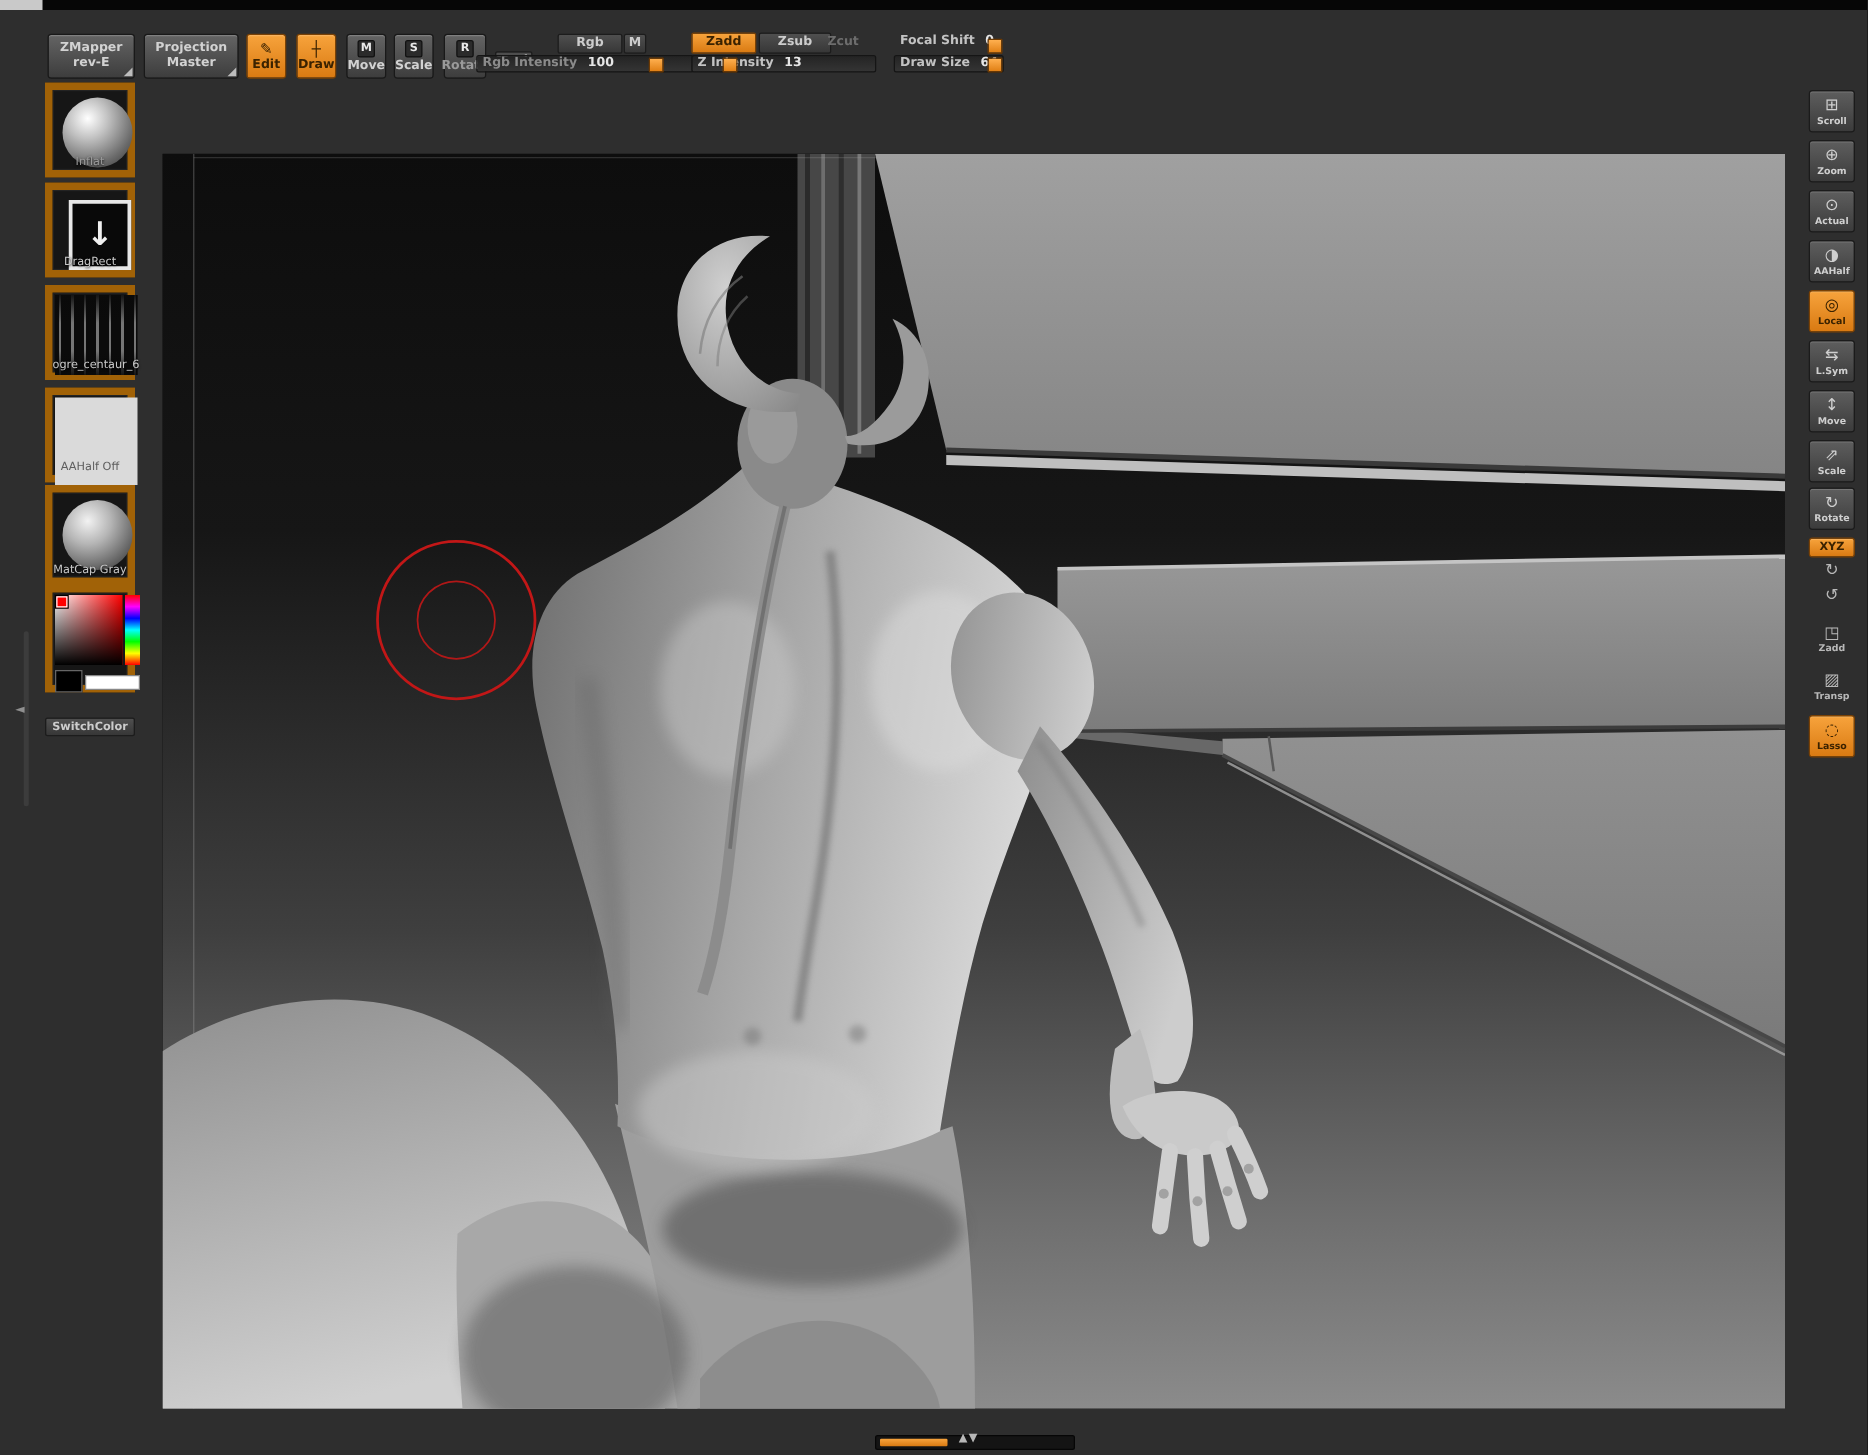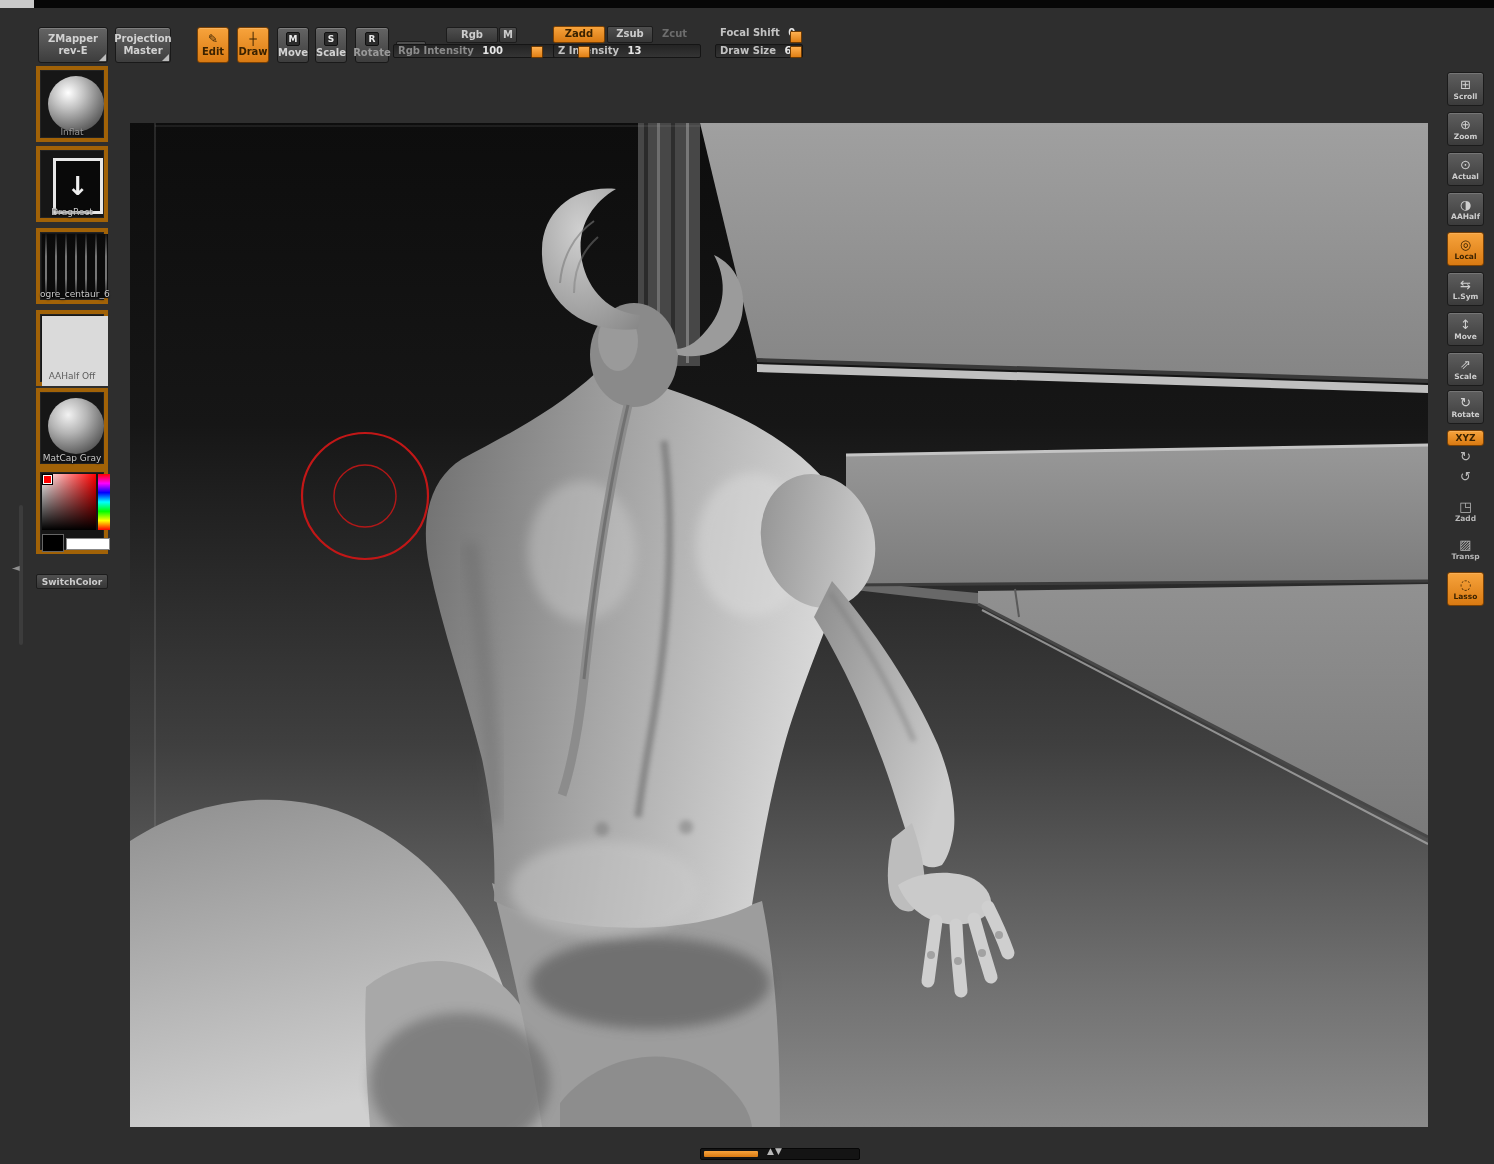--- a/index.html
+++ b/index.html
@@ -26,21 +26,21 @@
 
   .slider{position:absolute;height:14px;background:linear-gradient(#242424,#343434);border:1px solid #151515;
        border-radius:2px;color:#c3c3c3;font-size:10px;font-weight:bold;line-height:12px;box-sizing:border-box;
        padding:0 4px;white-space:nowrap;}
   .slider .dim{color:#8b8b8b;}
   .slider .val{margin-left:5px;color:#e6e6e6;}
   .nub{position:absolute;top:1px;width:10px;height:10px;background:linear-gradient(#ffb050,#e07f14);
        border:1px solid #6e3a02;border-radius:1px;}
 
   
-  .thumb{position:absolute;left:36px;width:72px;background:#161616;border:4px solid #a16207;
+  .thumb{position:absolute;left:36px;width:72px;background:#161616;border:6px solid #a16207;
        box-shadow:inset 0 0 0 1px rgba(255,255,255,.06);box-sizing:border-box;}
   .thumb .tlabel{position:absolute;left:0;bottom:1px;width:100%;text-align:center;font-size:9px;
        color:#c9c9c9;text-shadow:0 1px 2px #000;}
   .sphere{position:absolute;left:8px;top:6px;width:56px;height:56px;border-radius:50%;
        background:radial-gradient(circle at 36% 30%, #ffffff, #c2c2c2 30%, #6a6a6a 70%, #2e2e2e 100%);}
   .dragrect-box{position:absolute;left:13px;top:8px;width:44px;height:50px;border:3px solid #e8e8e8;
        background:#090909;display:flex;align-items:center;justify-content:center;color:#f0f0f0;
        font-size:26px;font-weight:bold;}
   .alpha-tex{position:absolute;left:2px;top:2px;width:66px;height:64px;background:#0b0b0b;
        background-image:repeating-linear-gradient(90deg, rgba(210,210,210,0) 0 3px, rgba(205,205,205,.55) 3px 5px,
@@ -86,21 +86,21 @@
   <div class="cornerlight"></div>
 
   <div>
 
     <div class="btn" style="left:38px;top:27px;width:70px;height:36px">
       <span>ZMapper</span>
       <span>rev-E</span>
       <i class="fold"></i>
     </div>
 
-    <div class="btn" style="left:115px;top:27px;width:56px;height:36px">
+    <div class="btn" style="left:115px;top:27px;width:76px;height:36px">
       <span>Projection</span>
       <span>Master</span>
       <i class="fold"></i>
     </div>
 
     <div class="btn orange" style="left:197px;top:27px;width:32px;height:36px">
       <span class="icn">✎</span>
       <span>Edit</span>
     </div>
 
@@ -121,28 +121,28 @@
 
     <div class="btn" style="left:355px;top:27px;width:34px;height:36px;color:#9a9a9a">
       <span class="badge">R</span>
       <span>Rotate</span>
     </div>
 
     <div class="flat" style="left:396px;top:41px;width:30px;height:16px">Mrgb</div>
     <div class="flat" style="left:446px;top:27px;width:52px;height:16px">Rgb</div>
     <div class="flat" style="left:499px;top:27px;width:18px;height:16px">M</div>
 
-    <div class="slider" style="left:393px;top:44px;width:174px">
+    <div class="slider" style="left:381px;top:44px;width:174px">
       <span class="dim">Rgb Intensity</span>
       <span class="val">100</span>
       <i class="nub" style="left:137px"></i>
     </div>
 
     <div class="flat orange" style="left:553px;top:26px;width:52px;height:17px">Zadd</div>
-    <div class="flat" style="left:607px;top:26px;width:46px;height:17px">Zsub</div>
+    <div class="flat" style="left:607px;top:26px;width:58px;height:17px">Zsub</div>
     <div class="dimtext" style="left:662px;top:27px;width:36px">Zcut</div>
 
     <div class="slider" style="left:553px;top:44px;width:148px">
       <span>Z Intensity</span>
       <span class="val">13</span>
       <i class="nub" style="left:24px"></i>
     </div>
 
     <div class="slider" style="left:715px;top:26px;width:88px;background:none;border-color:transparent">
       <span>Focal Shift</span>

